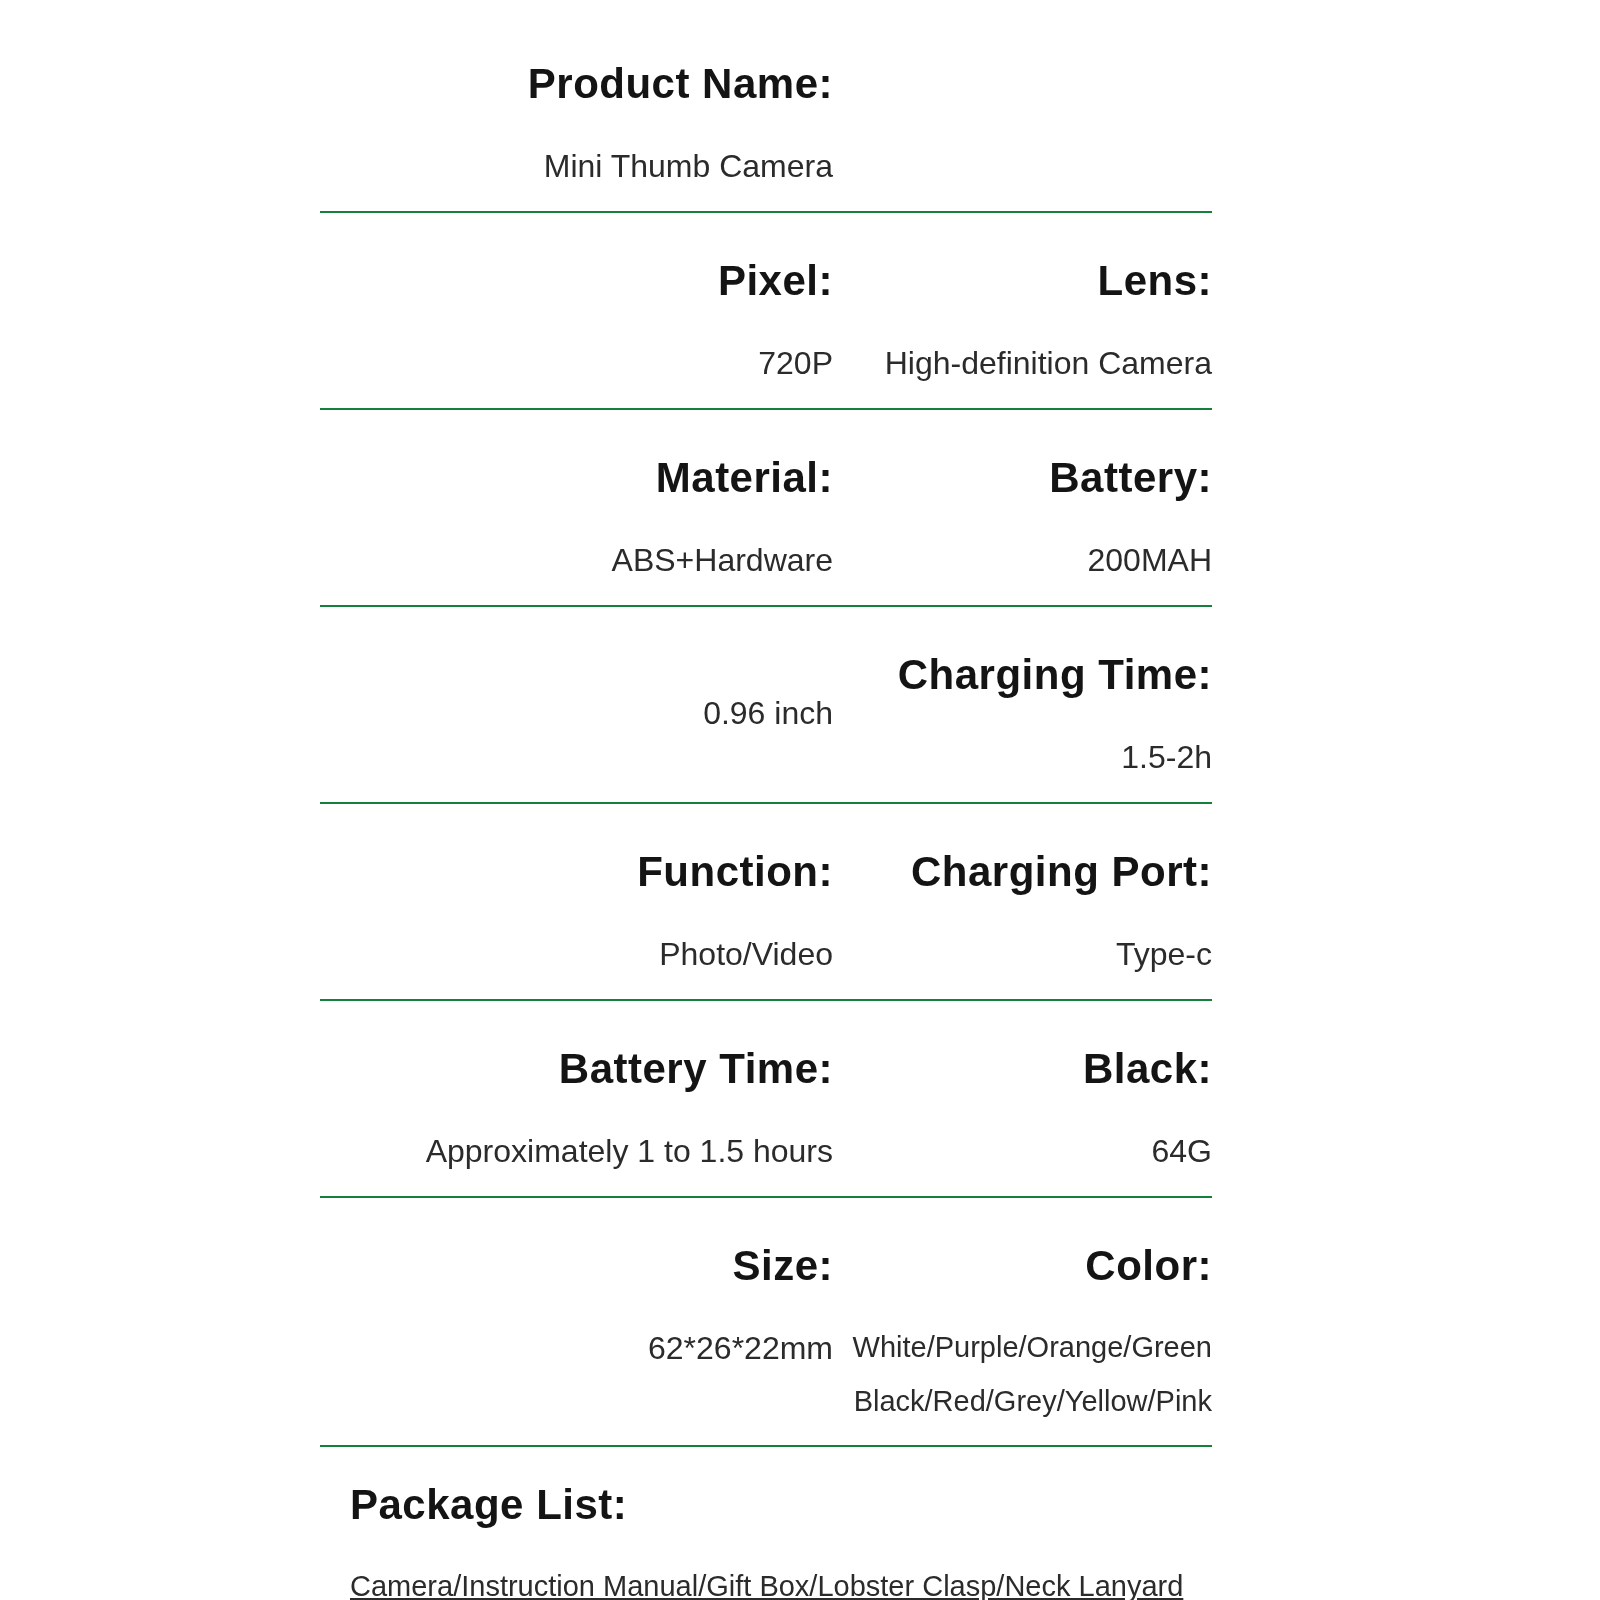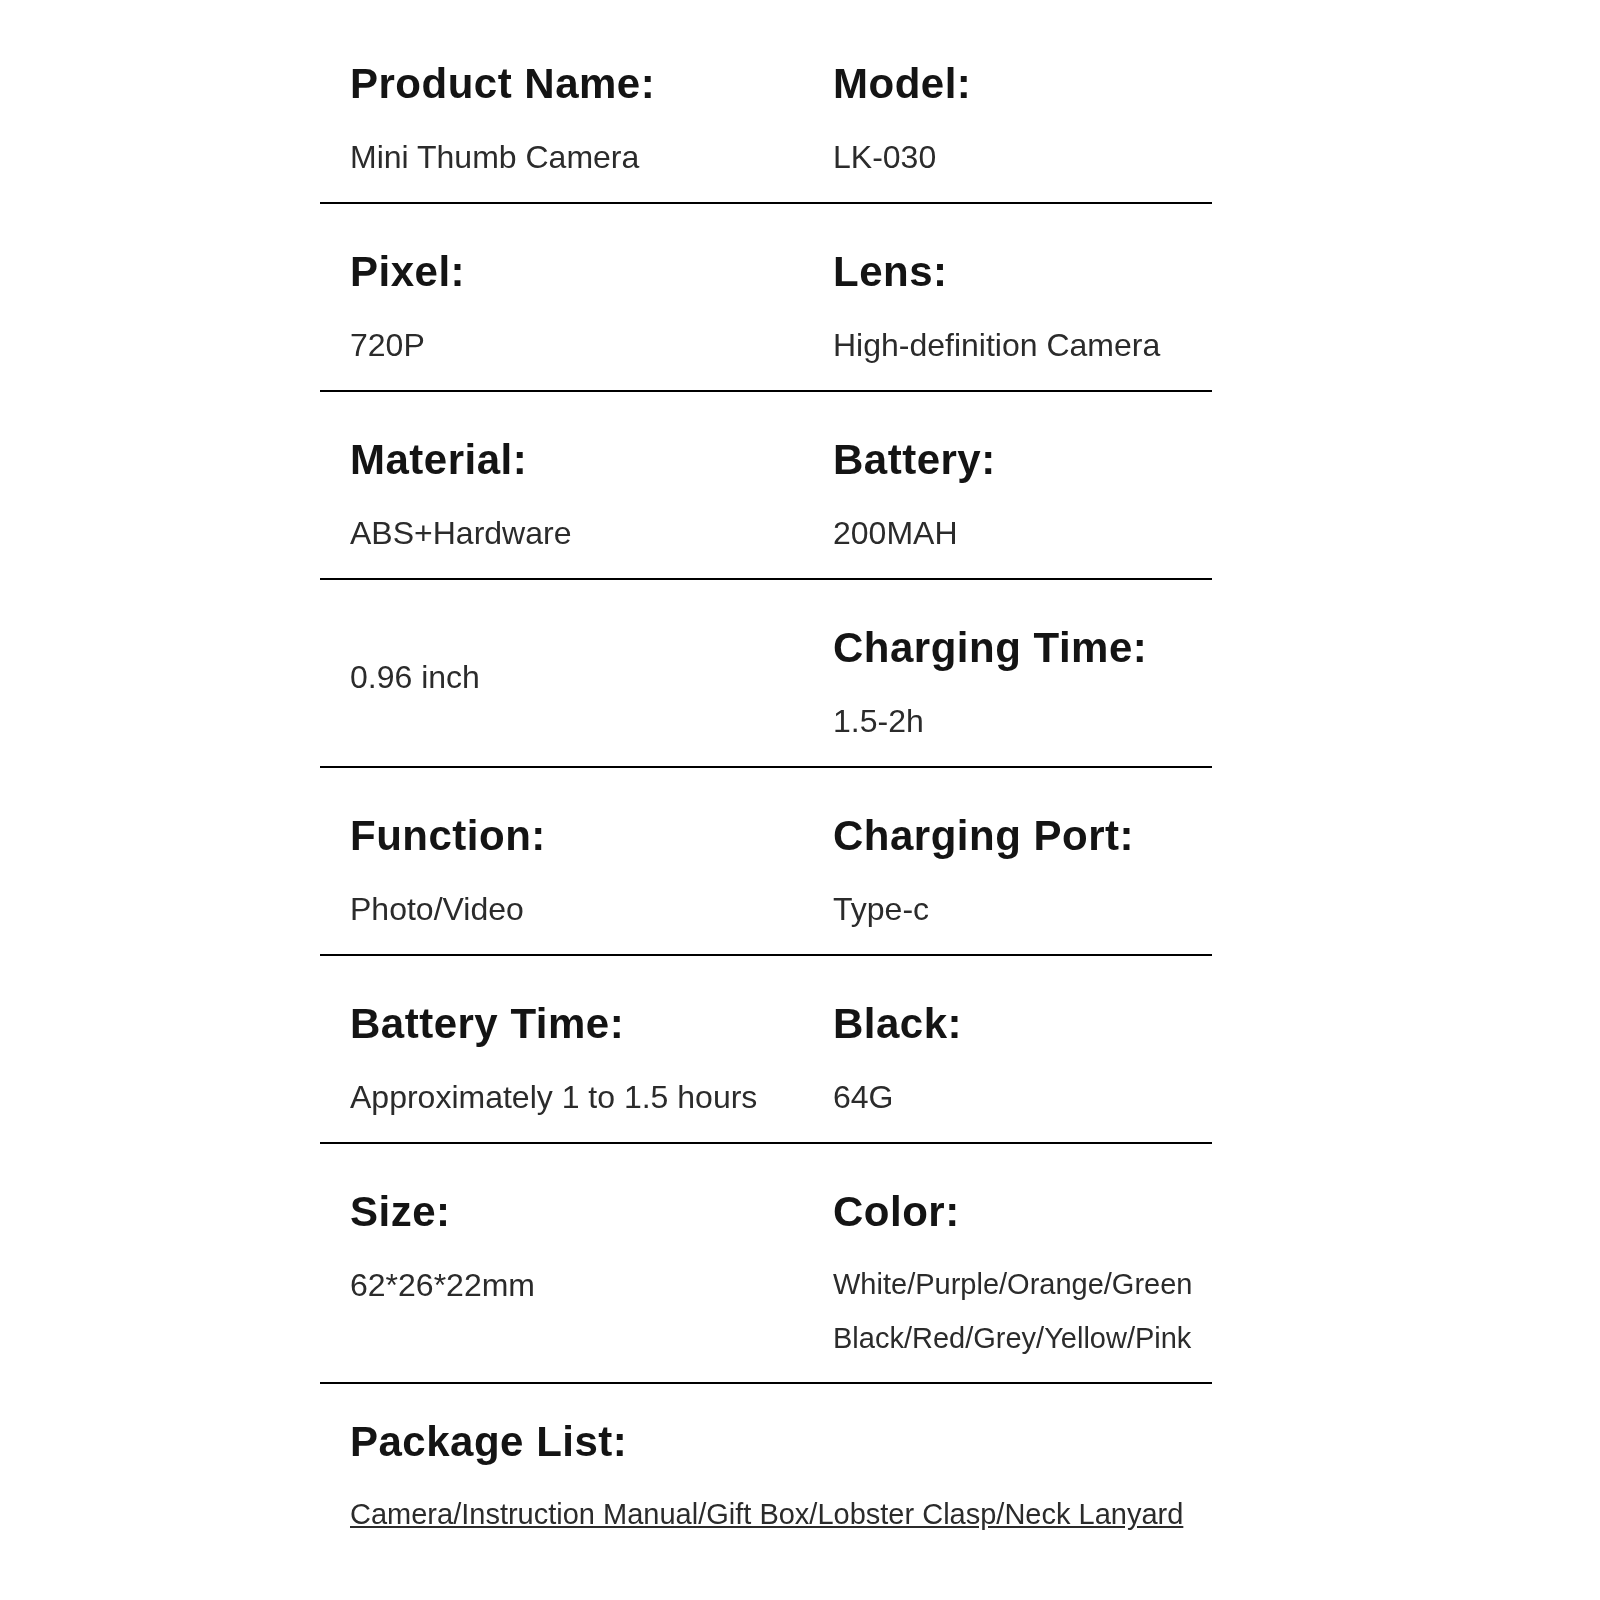--- a/index.html
+++ b/index.html
@@ -18,38 +18,39 @@
   .sheet {
     position: absolute;
     left: 320px;
     top: 36px;
     width: 892px;
   }
   .row {
     display: grid;
     grid-template-columns: 483px 1fr;
     padding: 46px 0 26px 30px;
-    border-bottom: 2px solid #000000;
+    border-bottom: 2px solid #15803d;
     box-sizing: border-box;
+    text-align: right;
   }
   .row.first {
     padding-top: 26px;
   }
   .cell {
     display: block;
   }
   .label {
     font-size: 42px;
     font-weight: 700;
     line-height: 44px;
     color: #141414;
     letter-spacing: 0.5px;
   }
   .value {
-    margin-top: 32px;
+    margin-top: 41px;
     font-size: 32px;
     font-weight: 400;
     line-height: 38px;
     color: #2b2b2b;
   }
   .value.small {
     font-size: 29px;
     line-height: 36px;
   }
   .value-line + .value-line {
@@ -66,24 +67,20 @@
 </style>
 </head>
 <body>
 
 <div class="sheet">
 
   <div class="row first">
     <div class="cell">
       <div class="label">Product Name:</div>
       <div class="value">Mini Thumb Camera</div>
-    </div>
-    <div class="cell">
-      <div class="label">Model:</div>
-      <div class="value">LK-030</div>
     </div>
   </div>
 
   <div class="row">
     <div class="cell">
       <div class="label">Pixel:</div>
       <div class="value">720P</div>
     </div>
     <div class="cell">
       <div class="label">Lens:</div>

